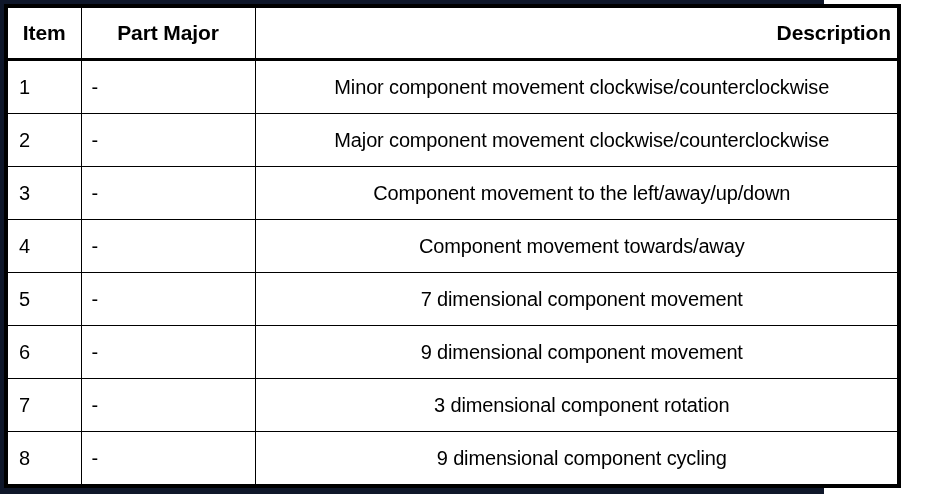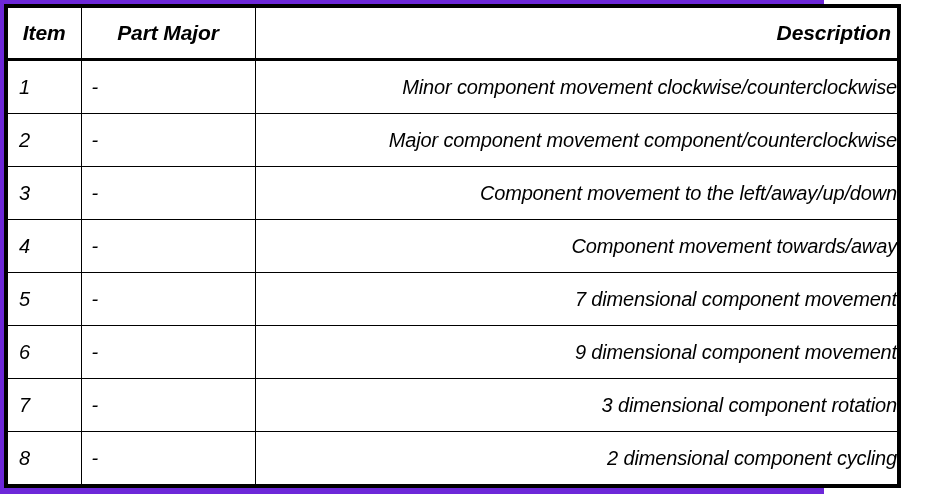--- a/index.html
+++ b/index.html
@@ -12,22 +12,21 @@
     height: 494px;
     font-family: "Liberation Sans", sans-serif;
     color: #000000;
     overflow: hidden;
   }
 
   .page {
     position: relative;
     width: 824px;
     height: 494px;
-    background: #6d28d9;
-    font-style: italic;
+    background: #0f172a;
   }
 
   .parts-table {
     position: absolute;
     left: 4px;
     top: 4px;
     width: 897px;
     border-collapse: collapse;
     table-layout: fixed;
     background: #ffffff;
@@ -74,21 +73,21 @@
 
   td.cell-item {
     text-align: left;
     padding-left: 11px;
   }
   td.cell-part {
     text-align: left;
     padding-left: 10px;
   }
   td.cell-desc {
-    text-align: right;
+    text-align: center;
     padding-left: 11px;
     white-space: nowrap;
   }
 </style>
 </head>
 <body>
 
 <div class="page">
 
   <table class="parts-table">
@@ -108,21 +107,21 @@
 
     <tbody>
       <tr class="data-row">
         <td class="cell-item">1</td>
         <td class="cell-part">-</td>
         <td class="cell-desc">Minor component movement clockwise/counterclockwise</td>
       </tr>
       <tr class="data-row">
         <td class="cell-item">2</td>
         <td class="cell-part">-</td>
-        <td class="cell-desc">Major component movement component/counterclockwise</td>
+        <td class="cell-desc">Major component movement clockwise/counterclockwise</td>
       </tr>
       <tr class="data-row">
         <td class="cell-item">3</td>
         <td class="cell-part">-</td>
         <td class="cell-desc">Component movement to the left/away/up/down</td>
       </tr>
       <tr class="data-row">
         <td class="cell-item">4</td>
         <td class="cell-part">-</td>
         <td class="cell-desc">Component movement towards/away</td>
@@ -138,18 +137,18 @@
         <td class="cell-desc">9 dimensional component movement</td>
       </tr>
       <tr class="data-row">
         <td class="cell-item">7</td>
         <td class="cell-part">-</td>
         <td class="cell-desc">3 dimensional component rotation</td>
       </tr>
       <tr class="data-row">
         <td class="cell-item">8</td>
         <td class="cell-part">-</td>
-        <td class="cell-desc">2 dimensional component cycling</td>
+        <td class="cell-desc">9 dimensional component cycling</td>
       </tr>
     </tbody>
   </table>
 
 </div>
 
 </body></html>

